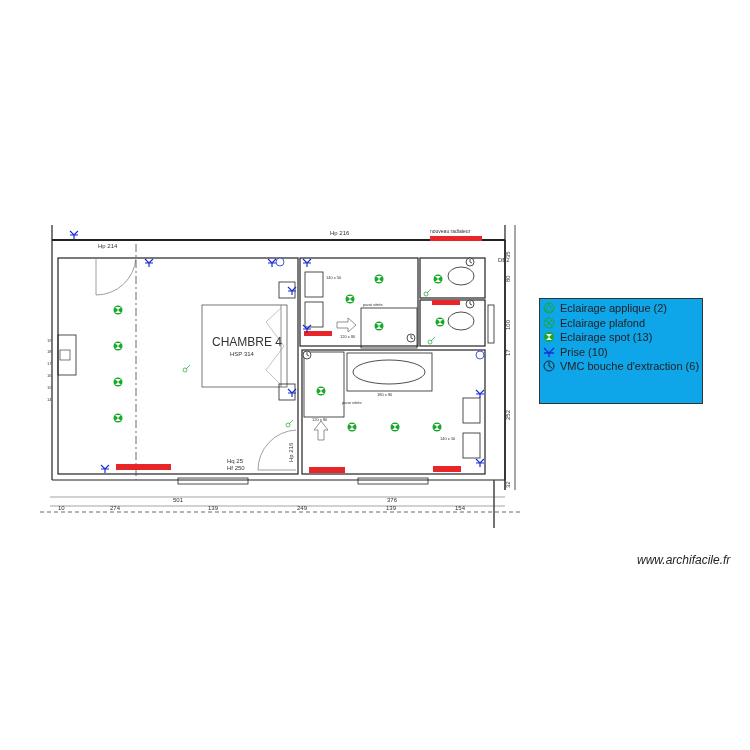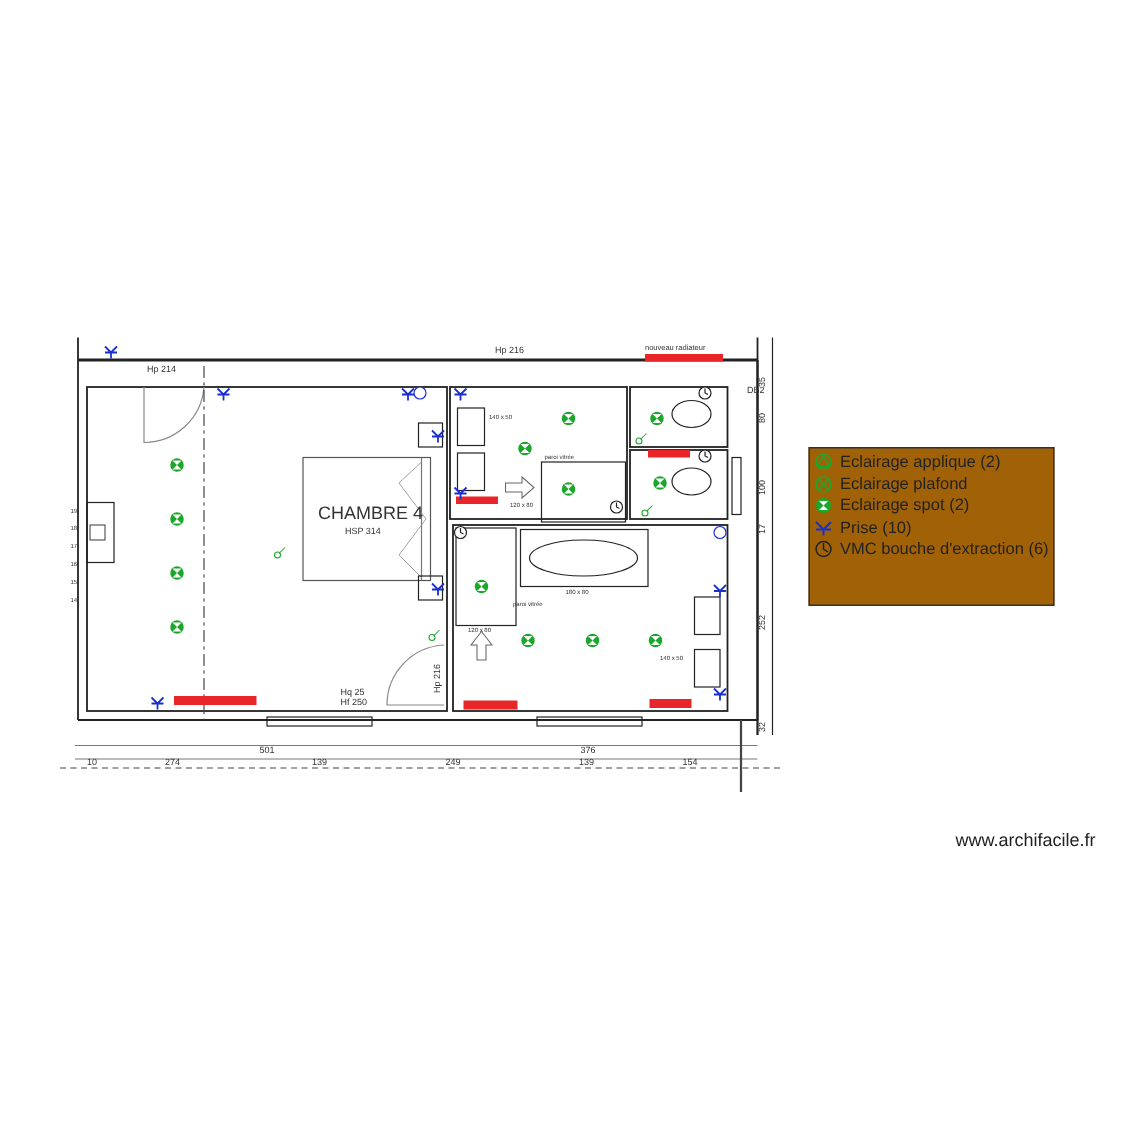--- a/index.html
+++ b/index.html
@@ -1,21 +1,21 @@
 <!DOCTYPE html>
 <html><head>
 <meta charset="utf-8">
 <style>
   html, body { margin:0; padding:0; background:#ffffff; }
   body { width:750px; height:750px; position:relative; overflow:hidden; font-family:"Liberation Sans", sans-serif; }
   #plan { position:absolute; left:0; top:0; }
-  .legend { position:absolute; left:539px; top:298px; width:164px; height:106px; border:1px solid #333; background:#a16207; box-sizing:border-box; padding:2px 0 0 3px; }
+  .legend { position:absolute; left:539px; top:298px; width:164px; height:106px; border:1px solid #333; background:#0ea5e9; box-sizing:border-box; padding:2px 0 0 3px; }
   .legend-item { display:flex; align-items:center; height:14.5px; font-size:11px; color:#222; white-space:nowrap; }
   .legend-item svg { width:12px; height:12px; margin-right:5px; flex:0 0 12px; }
-  .footer { position:absolute; left:637px; top:553px; font-size:12px; color:#222; }
+  .footer { position:absolute; left:637px; top:553px; font-size:12px; color:#222;font-style:italic; }
   .lbl { font-family:"Liberation Sans", sans-serif; fill:#333; }
 </style>
 </head>
 <body>
 
 <svg id="plan" width="750" height="750" viewBox="0 0 750 750">
   <defs>
     <g id="spot">
       <circle r="4.5" fill="#1aa82a"></circle>
       <path d="M-3,-3 L3,-3 L0,0 Z M-3,3 L3,3 L0,0 Z" fill="#fff"></path>
@@ -197,21 +197,21 @@
         <circle cx="6" cy="6" r="5" fill="none" stroke="#1aa82a"></circle>
         <path d="M2.5,2.5 L9.5,9.5 M9.5,2.5 L2.5,9.5" stroke="#1aa82a"></path>
       </svg>
     <span>Eclairage plafond</span>
   </div>
   <div class="legend-item">
     <svg viewBox="0 0 12 12">
         <circle cx="6" cy="6" r="5" fill="#1aa82a"></circle>
         <path d="M3,3 L9,3 L6,6 Z M3,9 L9,9 L6,6 Z" fill="#fff"></path>
       </svg>
-    <span>Eclairage spot (2)</span>
+    <span>Eclairage spot (13)</span>
   </div>
   <div class="legend-item">
     <svg viewBox="0 0 12 12">
         <path d="M1,2 L6,7 L11,2 M6,7 L6,11 M1,7 L11,7" stroke="#1a2fd0" stroke-width="1.3" fill="none"></path>
       </svg>
     <span>Prise (10)</span>
   </div>
   <div class="legend-item">
     <svg viewBox="0 0 12 12">
         <circle cx="6" cy="6" r="5" fill="none" stroke="#222"></circle>

